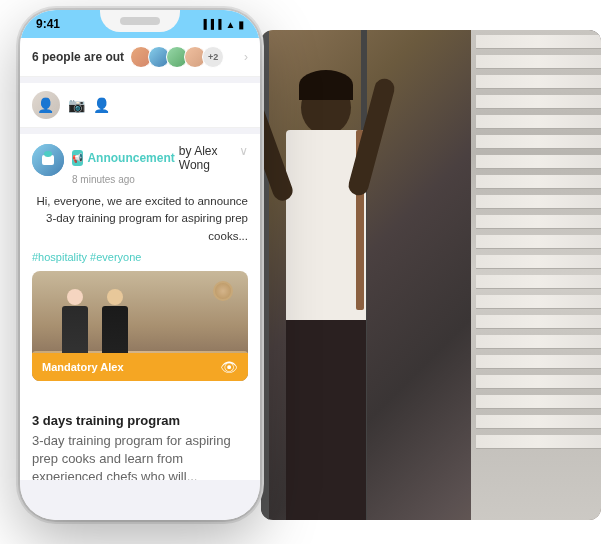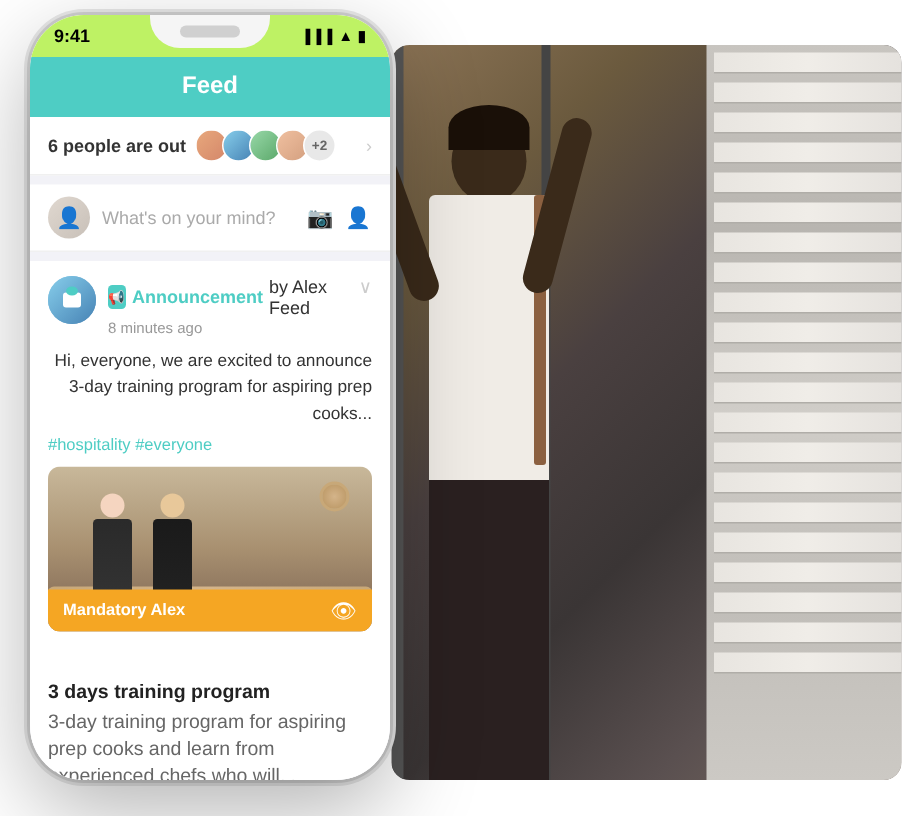--- a/index.html
+++ b/index.html
@@ -77,21 +77,21 @@
       right: 0;
       bottom: 0;
       background: #f2f2f7;
       border-radius: 34px;
       overflow: hidden;
     }
 
     
     .status-bar {
       height: 28px;
-      background: #bef264;
+      background: #7dd3fc;
       display: flex;
       align-items: center;
       justify-content: space-between;
       padding: 0 16px;
       font-size: 11px;
       font-weight: 600;
     }
 
     .status-time {
       font-size: 12px;
@@ -473,23 +473,20 @@
 
       <div class="status-bar">
         <span class="status-time">9:41</span>
         <div class="status-icons">
           <span style="font-size:9px;letter-spacing:1px;">▐▐▐</span>
           <span style="font-size:10px;">▲</span>
           <span style="font-size:10px;">▮</span>
         </div>
       </div>
 
-      <div class="app-header">
-        <span class="header-title">Feed</span>
-      </div>
 
       <div class="feed-content">
 
         <div class="people-out-bar">
           <span class="people-count">
             <span>6</span>
             <span>people are out</span>
           </span>
           <div class="avatar-group">
             <div class="avatar-sm avatar-sm-1"></div>
@@ -498,41 +495,40 @@
             <div class="avatar-sm avatar-sm-4"></div>
             <div class="avatar-more">+2</div>
           </div>
           <span class="chevron-right">›</span>
         </div>
 
         <div class="compose-bar">
           <div class="compose-avatar">
             <span style="font-size:14px;color:#aaa;">👤</span>
           </div>
-          <span class="compose-placeholder">What's on your mind?</span>
           <div class="compose-icons">
             <span style="font-size:14px;color:#ccc;">📷</span>
             <span style="font-size:14px;color:#ccc;">👤</span>
           </div>
         </div>
 
         <div class="post-card">
           <div class="post-header">
             <div class="post-avatar">
               <div style="width:32px;height:32px;border-radius:50%;background:linear-gradient(135deg,#87CEEB,#4682B4);display:flex;align-items:center;justify-content:center;">
                 <div style="width:12px;height:10px;background:#fff;border-radius:2px;position:relative;">
                   <div style="position:absolute;top:-4px;left:2px;width:8px;height:6px;border-radius:50%;background:#4ECDC4;"></div>
                 </div>
               </div>
             </div>
             <div class="post-meta">
               <div class="post-type-row">
                 <div class="post-type-icon">📢</div>
                 <span class="post-type-label">Announcement</span>
-                <span class="post-author">by Alex Feed</span>
+                <span class="post-author">by Alex Wong</span>
               </div>
               <div class="post-time">8 minutes ago</div>
             </div>
             <span class="post-chevron">∨</span>
           </div>
 
           <div class="post-body">Hi, everyone, we are excited to announce 3-day training program for aspiring prep cooks...</div>
           <div class="post-tags">#hospitality #everyone</div>
 
           <div class="post-image">

